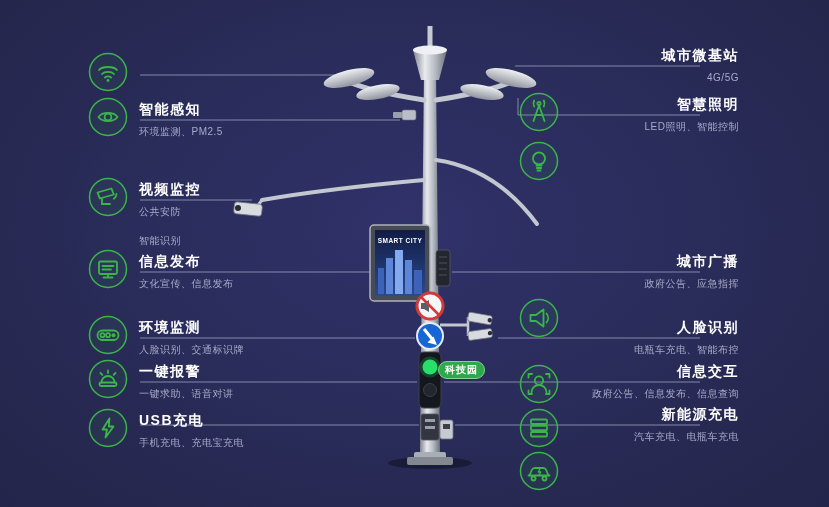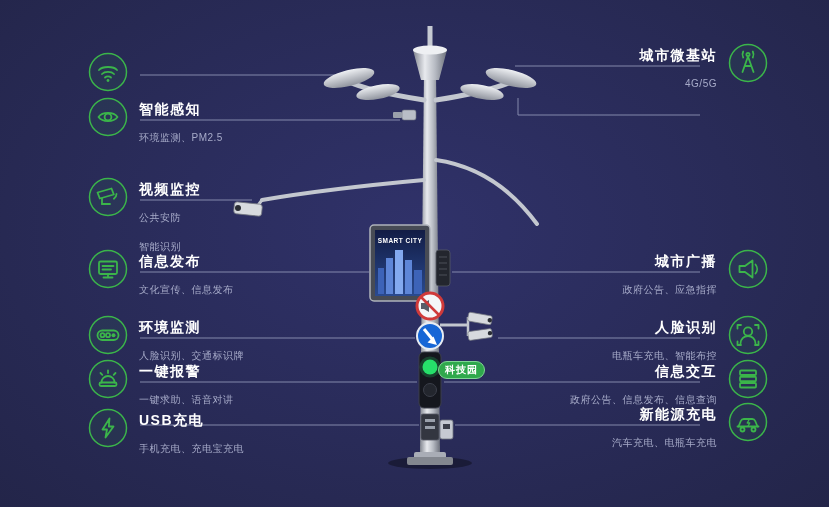--- a/index.html
+++ b/index.html
@@ -11,24 +11,24 @@
   .stage{
     position:relative;width:829px;height:507px;
     background:radial-gradient(ellipse at 50% 45%, #30326a 0%, #292b58 55%, #232549 100%);
   }
   .scene{position:absolute;left:0;top:0;width:829px;height:507px;}
   .feature{position:absolute;display:flex;gap:11px;align-items:flex-start;}
   .feature .icon-wrap{width:40px;height:40px;flex:0 0 auto;margin-top:-3px;}
   .feature .icon-wrap svg{width:40px;height:40px;display:block;}
   .txt{display:flex;flex-direction:column;}
   .title{font-size:14px;font-weight:bold;color:#ffffff;letter-spacing:1.5px;line-height:18px;padding-bottom:2px;white-space:nowrap;}
-  .sub{font-size:10px;color:#a7abc9;line-height:13px;letter-spacing:0.5px;margin-top:11px;white-space:nowrap;}
+  .sub{font-size:10px;color:#a7abc9;line-height:13px;letter-spacing:0.5px;margin-top:5px;white-space:nowrap;}
   .sub + .sub{margin-top:16px;}
   .feature.left{left:88px;}
-  .feature.right{right:61px;flex-direction:row;}
+  .feature.right{right:90px;flex-direction:column;}
   .feature.right .txt{width:220px;text-align:right;align-items:flex-end;}
   .ring{fill:rgba(61,181,74,0.08);stroke:#3bb54a;stroke-width:1.5;}
   .g{stroke:#3bb54a;fill:none;stroke-width:1.8;stroke-linecap:round;stroke-linejoin:round;}
   .gf{fill:#3bb54a;stroke:none;}
   .tech-tag{
     position:absolute;left:438px;top:361px;
     background:#2fa84c;color:#ffffff;font-size:10px;font-weight:bold;
     letter-spacing:1px;padding:2px 6px;border-radius:9px;
     border:1px solid #7fd694;line-height:12px;
   }
@@ -306,20 +306,37 @@
         <path d="M14.5 29 L20 13.5 L25.5 29"></path>
         <line x1="17" y1="23" x2="23" y2="23"></line>
         <circle cx="20" cy="11.5" r="1.6"></circle>
         <path d="M15.2 8.5 a6.5 6.5 0 0 0 0 6"></path>
         <path d="M24.8 8.5 a6.5 6.5 0 0 1 0 6"></path>
       </g>
         </svg>
     </span>
   </div>
 
+  <div class="feature right" style="top:95px">
+    <div class="txt">
+      <div class="title">智慧照明</div>
+      <div class="sub">LED照明、智能控制</div>
+    </div>
+    <span class="icon-wrap">
+      <svg viewBox="0 0 40 40">
+          <circle class="ring" cx="20" cy="20" r="18.5"></circle>
+          <g class="g">
+        <circle cx="20" cy="17.5" r="6"></circle>
+        <path d="M17.5 24.5 h5"></path>
+        <path d="M17.8 27 h4.4"></path>
+        <path d="M18.4 29.5 h3.2"></path>
+      </g>
+        </svg>
+    </span>
+  </div>
 
   <div class="feature right" style="top:252px">
     <div class="txt">
       <div class="title">城市广播</div>
       <div class="sub">政府公告、应急指挥</div>
     </div>
     <span class="icon-wrap">
       <svg viewBox="0 0 40 40">
           <circle class="ring" cx="20" cy="20" r="18.5"></circle>
           <g class="g">

